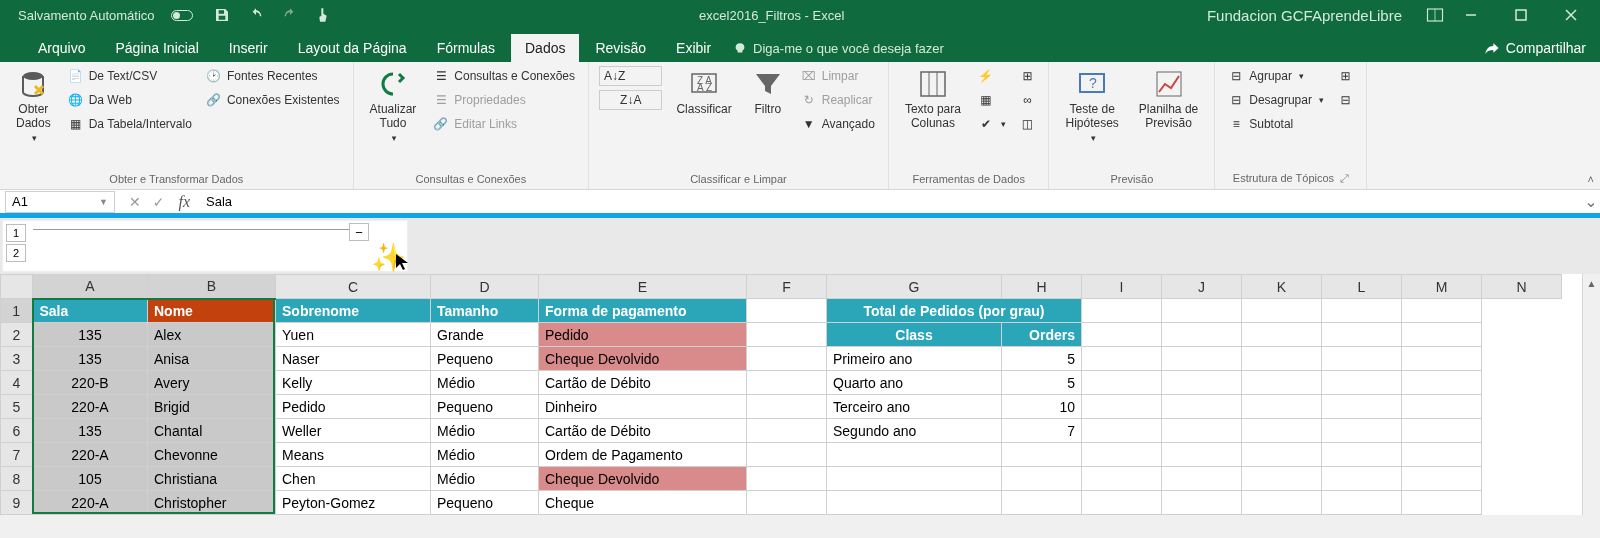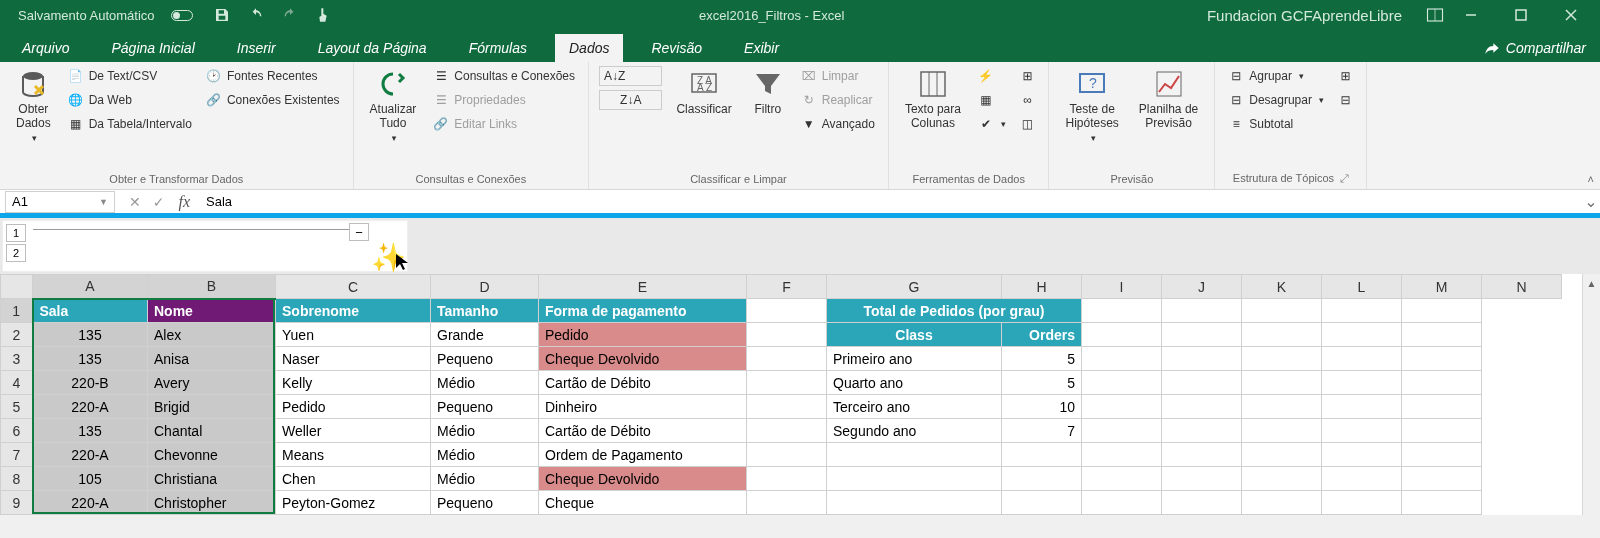--- a/index.html
+++ b/index.html
@@ -14,21 +14,21 @@
 .qat-btn { width: 26px; height: 26px; display:flex; align-items:center; justify-content:center; cursor:pointer; }
 .qat-btn svg { width:16px; height:16px; fill:#d4e9dc; }
 .titlebar-center { flex:1; text-align:center; }
 .titlebar-right { display:flex; align-items:center; gap: 4px; padding-right:6px; }
 .win-btn { width: 46px; height: 30px; display:flex; align-items:center; justify-content:center; cursor:pointer; }
 .win-btn svg { width:12px; height:12px; stroke:#d4e9dc; fill:none; stroke-width:1.5; }
 .account { margin-right: 12px; font-size:15px; }
 .book-icon { width:18px; height:16px; margin-left:8px; }
 
 
-.ribbon-tabs { height: 32px; background: #0f6b3e; display:flex; align-items:flex-end; padding-left:8px; gap:14px;font-style:italic; }
+.ribbon-tabs { height: 32px; background: #0f6b3e; display:flex; align-items:flex-end; padding-left:24px; gap:2px; }
 .rtab { padding: 6px 14px; color:#fff; font-size: 14px; cursor:pointer; }
 .rtab.active { background: #f3f3f3; color:#222; }
 .tellme { display:flex; align-items:center; gap:6px; color:#d4e9dc; font-size:13px; margin-left: 6px; padding-bottom:6px; }
 .tellme svg { width:14px; height:14px; fill:#d4e9dc; }
 .share { margin-left:auto; margin-right:14px; color:#fff; display:flex; align-items:center; gap:6px; font-size:14px; padding-bottom:6px; cursor:pointer; }
 .share svg { width:16px; height:16px; fill:#fff; }
 
 
 .ribbon { height: 128px; background:#f3f3f3; border-bottom:1px solid #d6d6d6; display:flex; position:relative; }
 .rgroup { border-right:1px solid #e0e0e0; padding: 4px 10px 2px 10px; display:flex; flex-direction:column; }
@@ -143,20 +143,26 @@
 
 <div class="ribbon-tabs">
   <div class="rtab">Arquivo</div>
   <div class="rtab">Página Inicial</div>
   <div class="rtab">Inserir</div>
   <div class="rtab">Layout da Página</div>
   <div class="rtab">Fórmulas</div>
   <div class="rtab active">Dados</div>
   <div class="rtab">Revisão</div>
   <div class="rtab">Exibir</div>
+  <div class="tellme">
+    <svg viewBox="0 0 24 24">
+        <path d="M12 2a7 7 0 00-4 13v3h8v-3a7 7 0 00-4-13z"></path>
+      </svg>
+    <span>Diga-me o que você deseja fazer</span>
+  </div>
   <div class="share">
     <svg viewBox="0 0 24 24">
         <path d="M14 9V5l8 7-8 7v-4c-6 0-10 2-12 6 1-7 5-12 12-12z"></path>
       </svg>
     <span>Compartilhar</span>
   </div>
 </div>
 
 <div class="ribbon">
   <div class="rgroup">
@@ -441,21 +447,21 @@
       <th>K</th>
       <th>L</th>
       <th>M</th>
       <th>N</th>
     </tr>
   </thead>
   <tbody>
     <tr>
       <td class="rowhdr sel-rowhdr">1</td>
       <td class="hdr-teal ab-cell" style="background:#2aa6b8">Sala</td>
-      <td class="hdr-teal ab-cell" style="background:#701a75">Nome</td>
+      <td class="hdr-teal ab-cell" style="background:#c2410c">Nome</td>
       <td class="hdr-teal">Sobrenome</td>
       <td class="hdr-teal">Tamanho</td>
       <td class="hdr-teal">Forma de pagamento</td>
       <td></td>
       <td class="hdr-teal2" colspan="2">Total de Pedidos (por grau)</td>
       <td></td>
           <td></td>
           <td></td>
           <td></td>
           <td></td>

